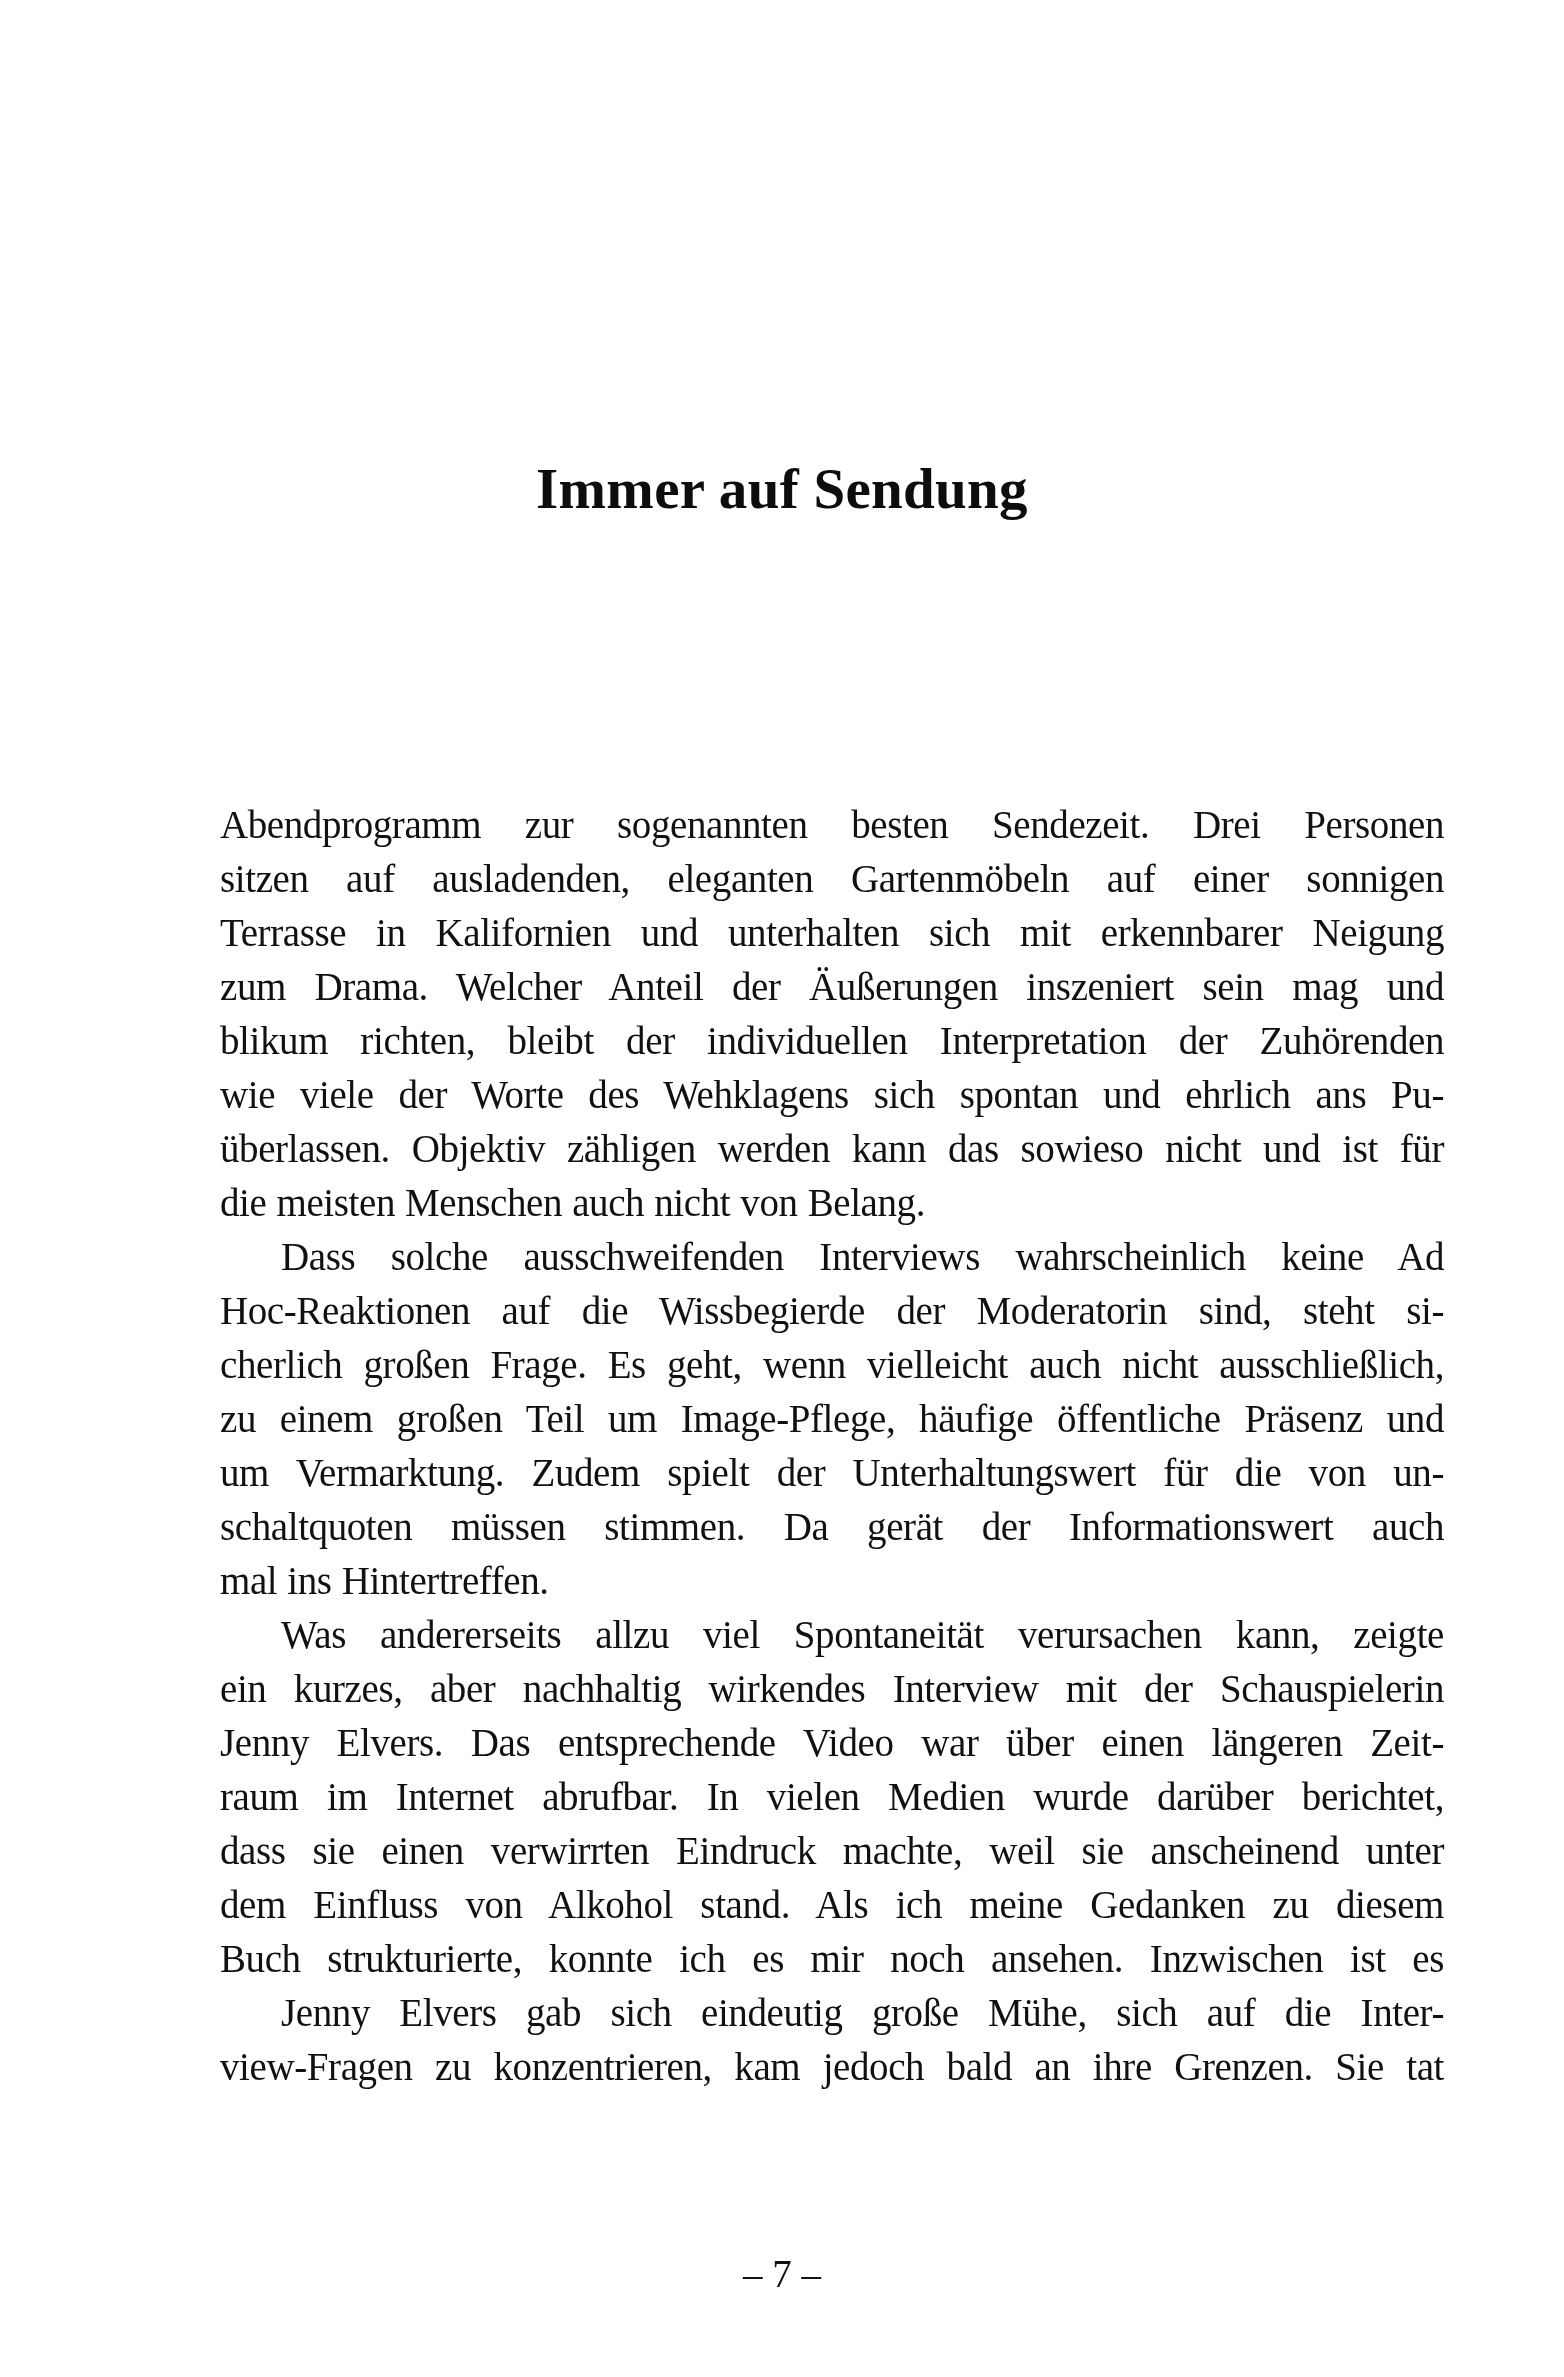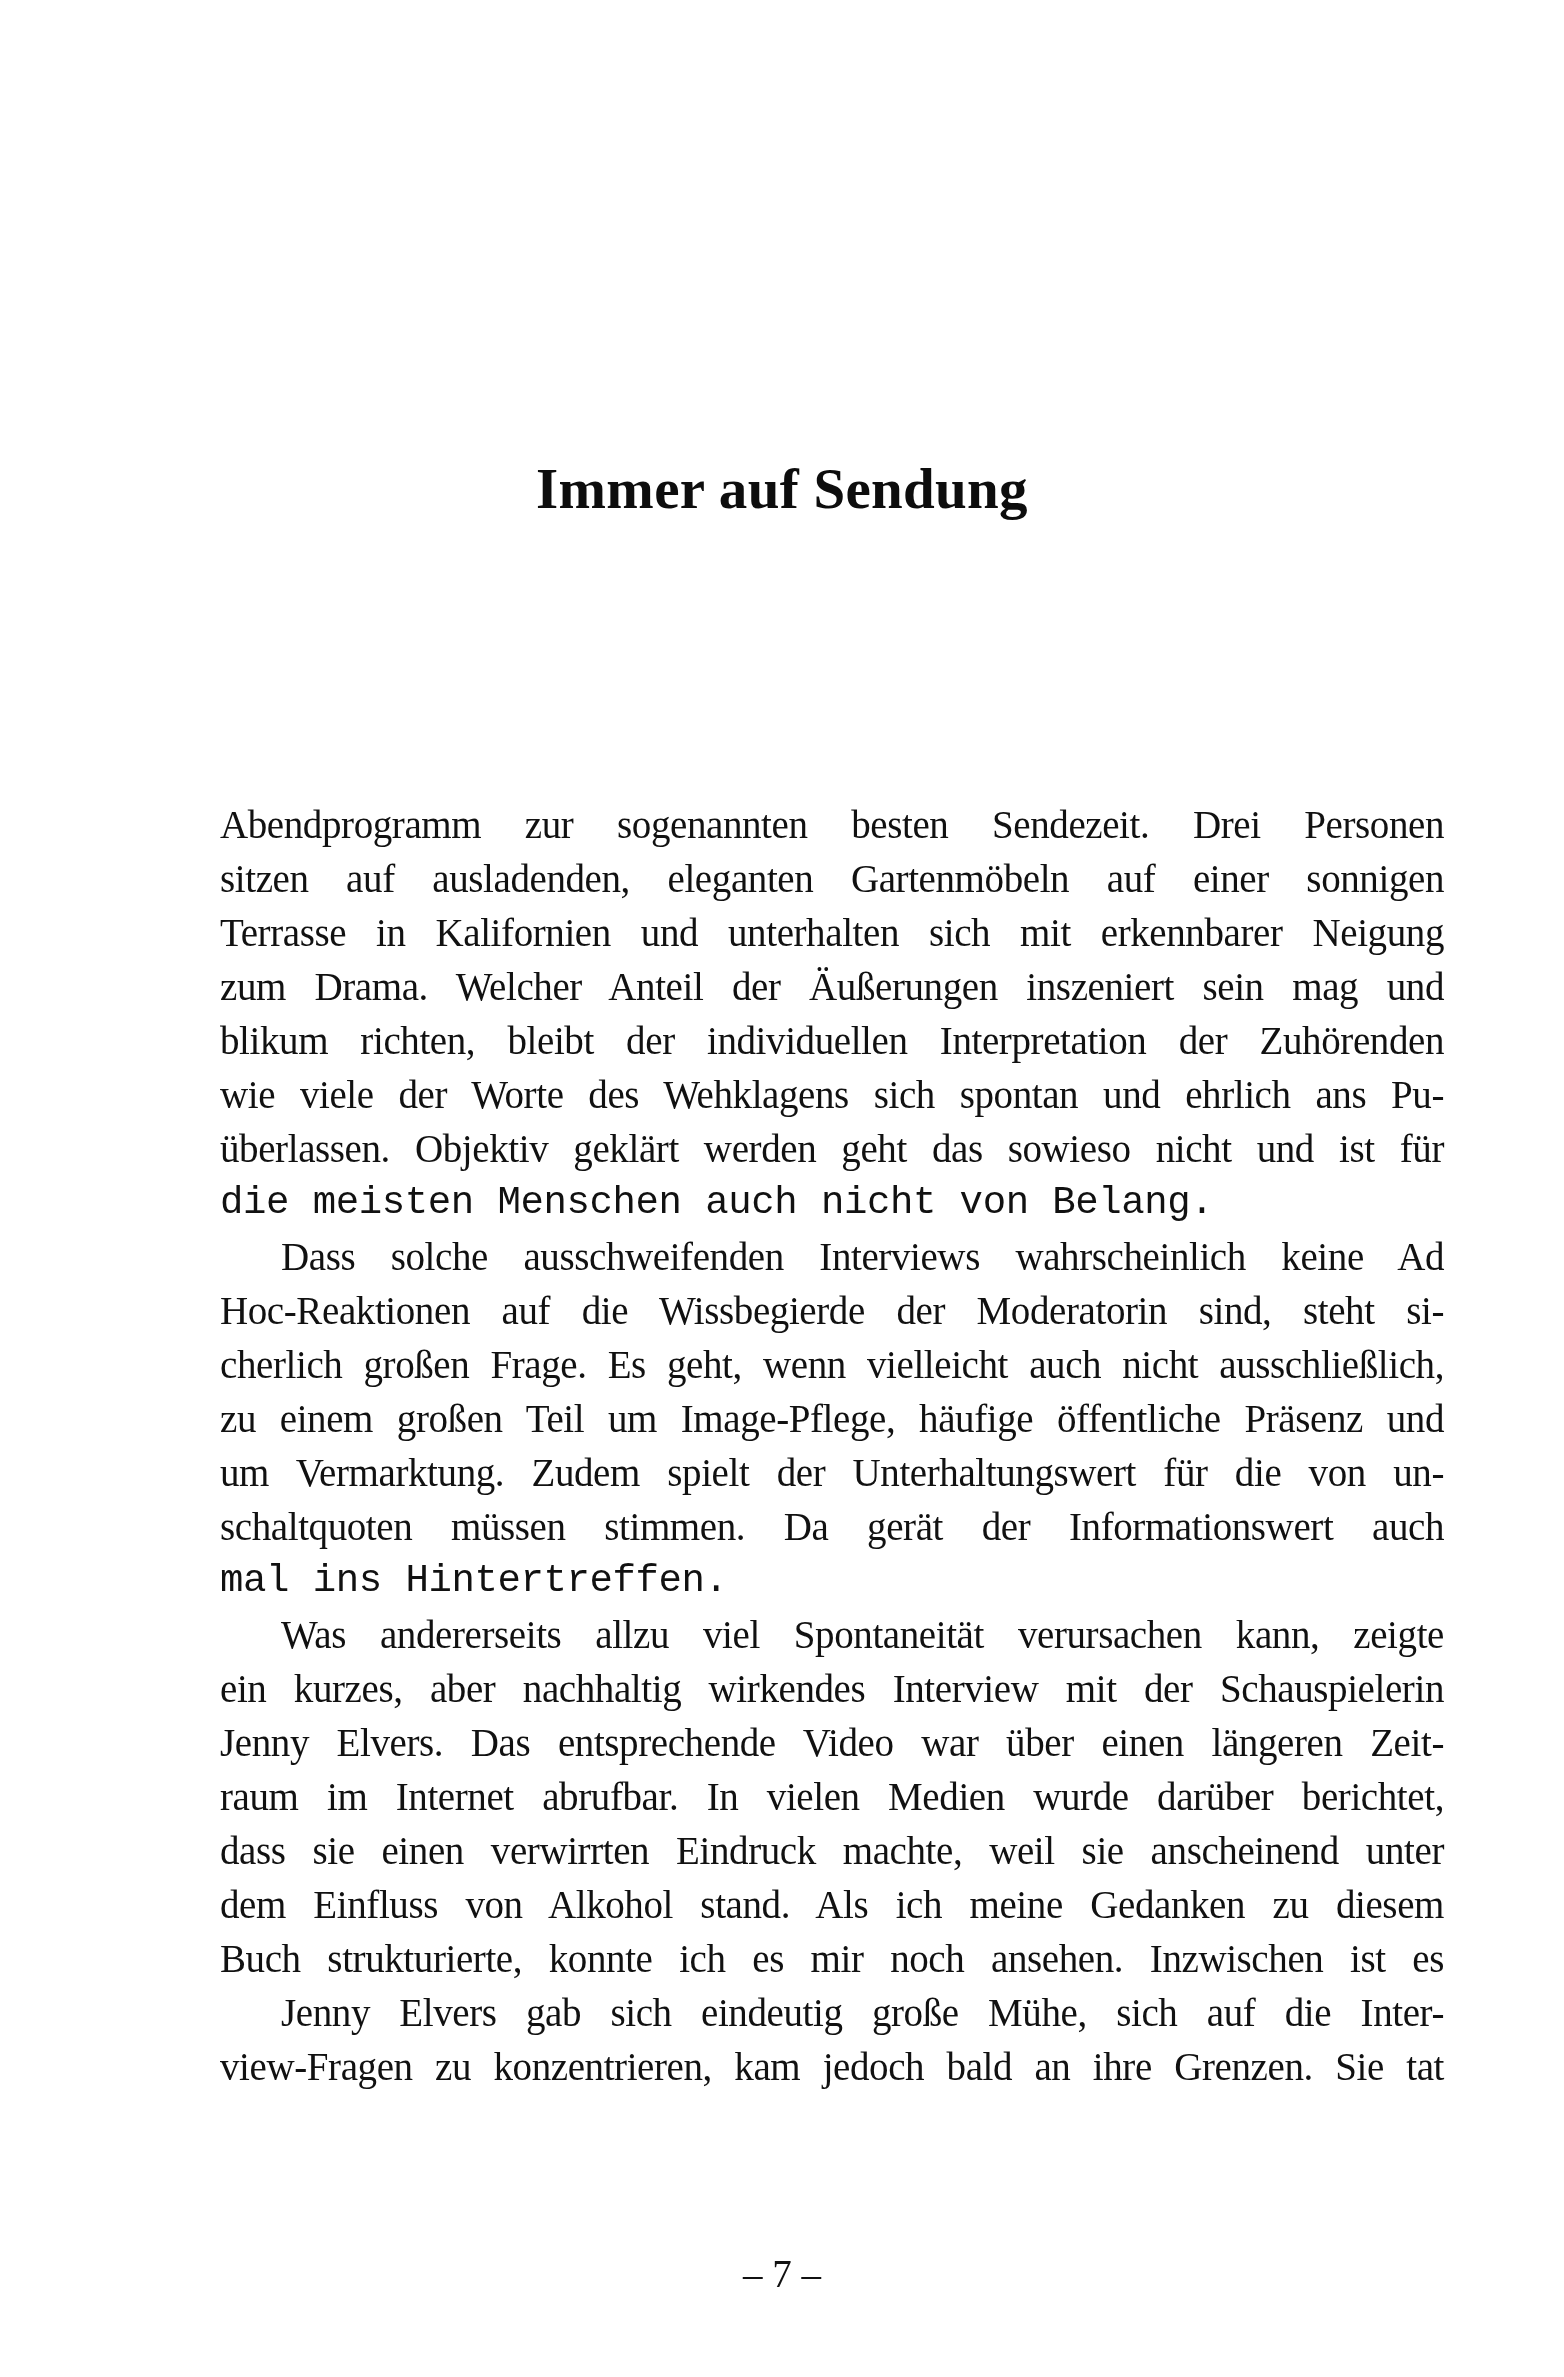--- a/index.html
+++ b/index.html
@@ -51,21 +51,20 @@
       text-align: justify;
       text-align-last: justify;
       letter-spacing: -0.4px;
       word-spacing: 0.7px;
     }
     .line.indent {
       padding-left: 61px;
     }
     .line.last {
       text-align-last: left;
-      font-family: Liberation Mono, monospace;
     }
     .page-number {
       position: absolute;
       left: 0;
       width: 1564px;
       top: 2248px;
       text-align: center;
       font-size: 39px;
       line-height: 52px;
       color: #111111;
@@ -79,21 +78,21 @@
 
   <div class="body-text">
 
     <div class="paragraph">
       <span class="line">Abendprogramm zur sogenannten besten Sendezeit. Drei Personen</span>
       <span class="line">sitzen auf ausladenden, eleganten Gartenmöbeln auf einer sonnigen</span>
       <span class="line">Terrasse in Kalifornien und unterhalten sich mit erkennbarer Neigung</span>
       <span class="line">zum Drama. Welcher Anteil der Äußerungen inszeniert sein mag und</span>
       <span class="line">blikum richten, bleibt der individuellen Interpretation der Zuhörenden</span>
       <span class="line">wie viele der Worte des Wehklagens sich spontan und ehrlich ans Pu-</span>
-      <span class="line">überlassen. Objektiv geklärt werden geht das sowieso nicht und ist für</span>
+      <span class="line">überlassen. Objektiv zähligen werden kann das sowieso nicht und ist für</span>
       <span class="line last">die meisten Menschen auch nicht von Belang.</span>
     </div>
 
     <div class="paragraph">
       <span class="line indent">Dass solche ausschweifenden Interviews wahrscheinlich keine Ad</span>
       <span class="line">Hoc-Reaktionen auf die Wissbegierde der Moderatorin sind, steht si-</span>
       <span class="line">cherlich großen Frage. Es geht, wenn vielleicht auch nicht ausschließlich,</span>
       <span class="line">zu einem großen Teil um Image-Pflege, häufige öffentliche Präsenz und</span>
       <span class="line">um Vermarktung. Zudem spielt der Unterhaltungswert für die von un-</span>
       <span class="line">schaltquoten müssen stimmen. Da gerät der Informationswert auch</span>

